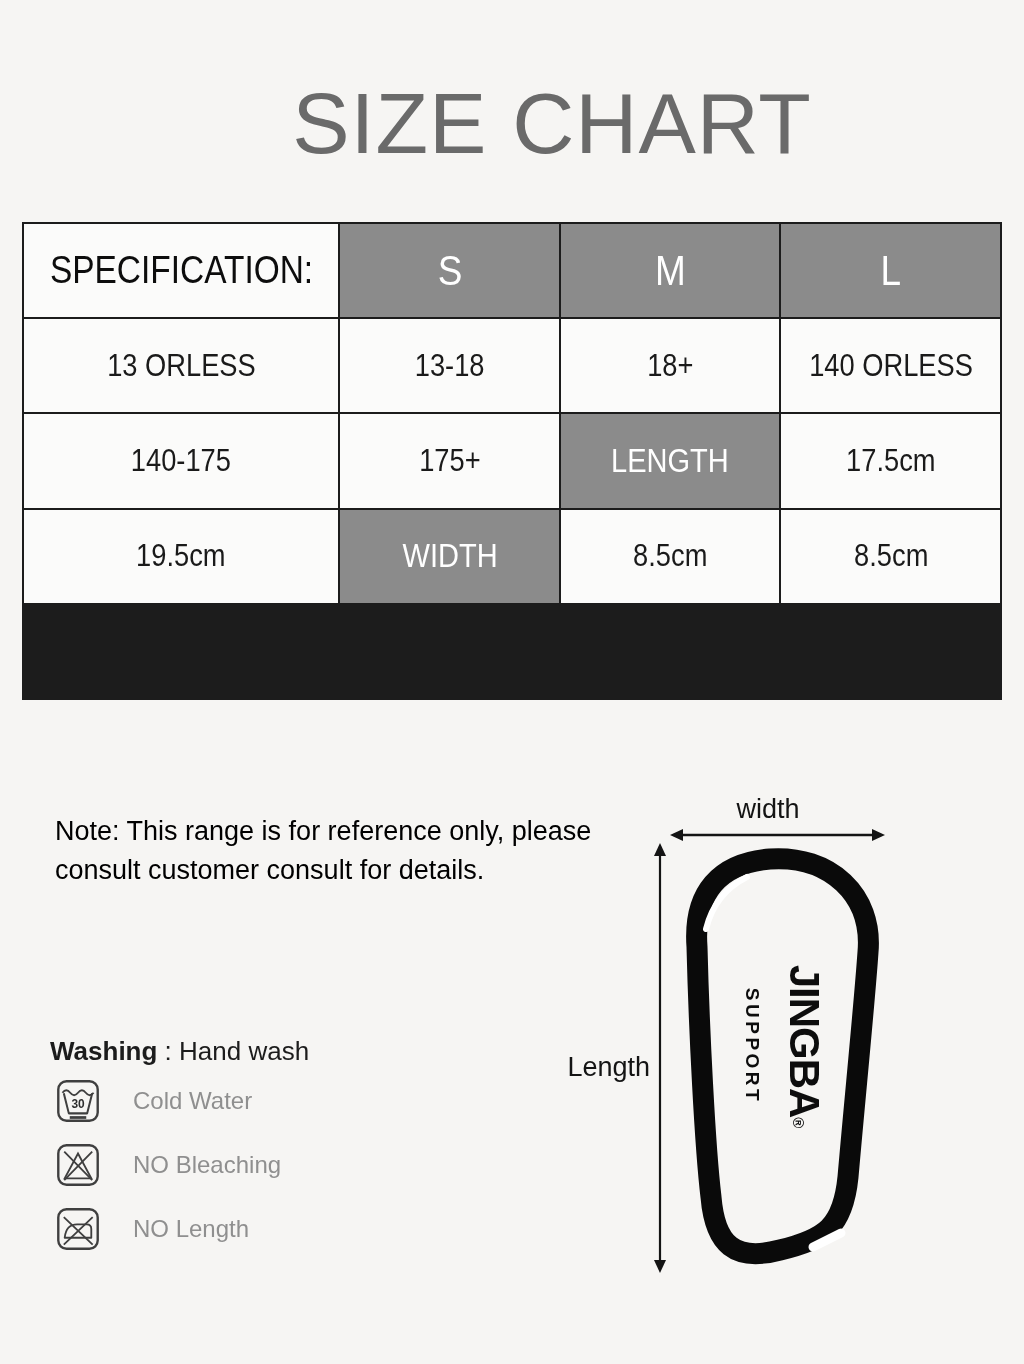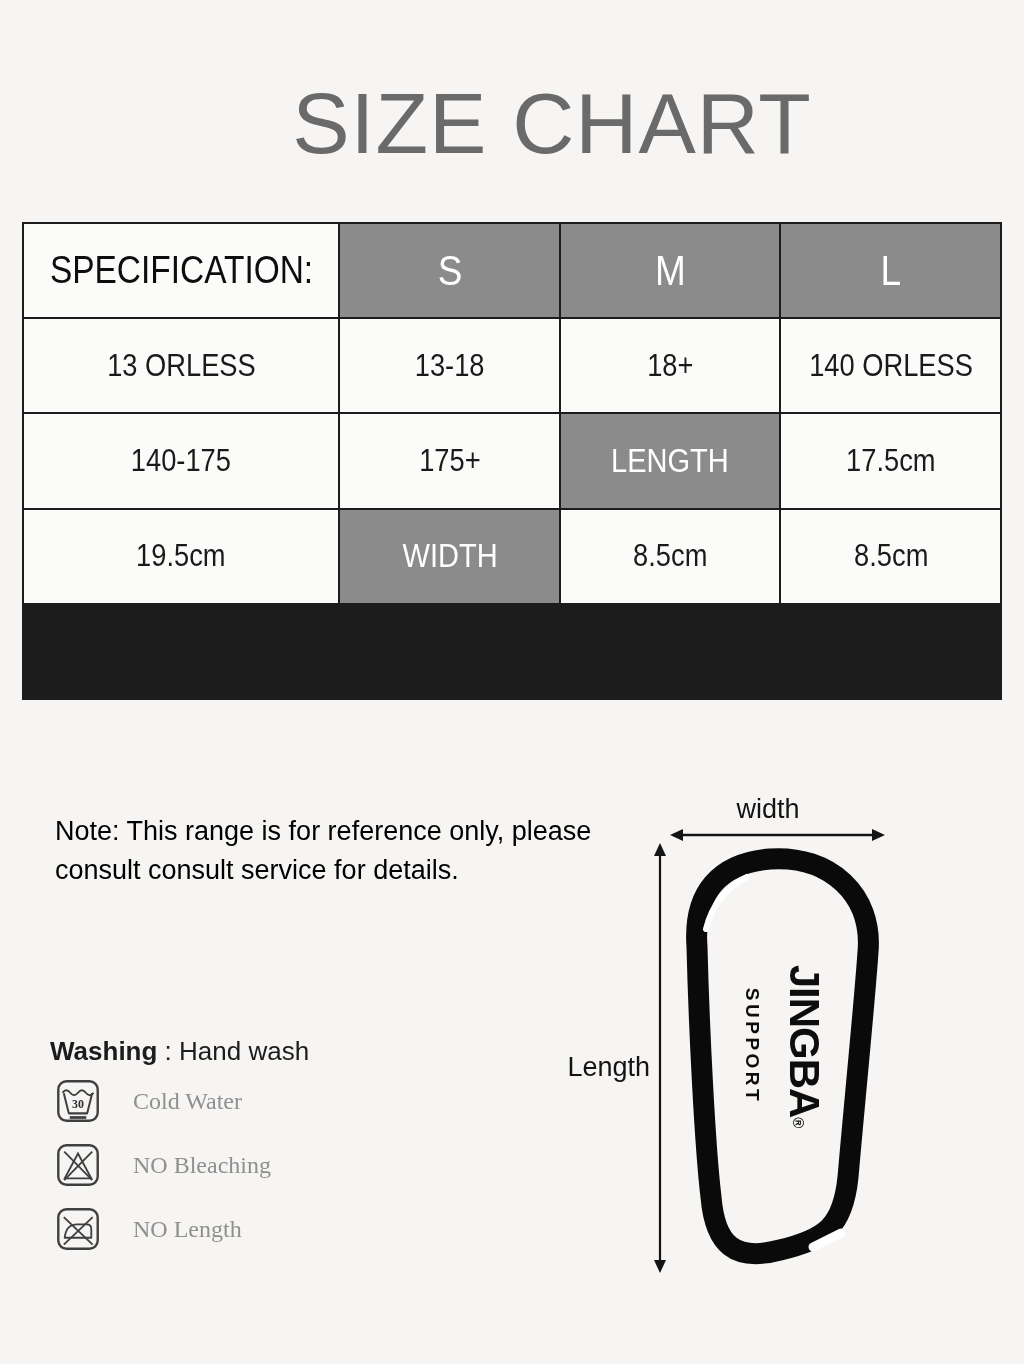--- a/index.html
+++ b/index.html
@@ -44,21 +44,21 @@
     font-size:27px; line-height:39px; color:#000000;
   }
 
   
   .wash-title { position:absolute; left:50px; top:1036px; font-size:26px; color:#1c1c1c; }
   .wash-title .bold { font-weight:bold; }
   .wash-list {
     position:absolute; left:56px; top:1079px;
     display:flex; flex-direction:column; gap:20px;
   }
-  .wash-row { display:flex; align-items:center; gap:33px; height:44px;font-family:Liberation Serif, serif; }
+  .wash-row { display:flex; align-items:center; gap:33px; height:44px; }
   .wash-icon svg { width:44px; height:44px; display:block; }
   .wash-label { font-size:24px; color:#8f8f8f; }
 
   
   .diagram { position:absolute; left:560px; top:780px; width:464px; height:540px; }
   .diagram svg.diag { position:absolute; left:0; top:0; }
   .width-label {
     position:absolute; left:158px; top:14px; width:100px;
     text-align:center; font-size:27px; color:#141414;
   }
@@ -123,21 +123,21 @@
   <div class="cell white data-val">
       <span class="cond">8.5cm</span>
     </div>
   <div class="cell white data-val">
       <span class="cond">8.5cm</span>
     </div>
 </div>
 
 <div class="note">
   <div>Note: This range is for reference only, please</div>
-  <div>consult consult service for details.</div>
+  <div>consult customer consult for details.</div>
 </div>
 
 <div class="wash-title"><span class="bold">Washing</span><span> : Hand wash</span></div>
 
 <div class="wash-list">
   <div class="wash-row">
     <span class="wash-icon">
       <svg viewBox="0 0 48 48">
         <rect x="2.5" y="2.5" width="43" height="43" rx="9" fill="none" stroke="#3f3f3f" stroke-width="2.6"></rect>
         <path d="M7 15 q4.25 -5.5 8.5 0 t8.5 0 t8.5 0 t8.5 0" fill="none" stroke="#3f3f3f" stroke-width="2"></path>

